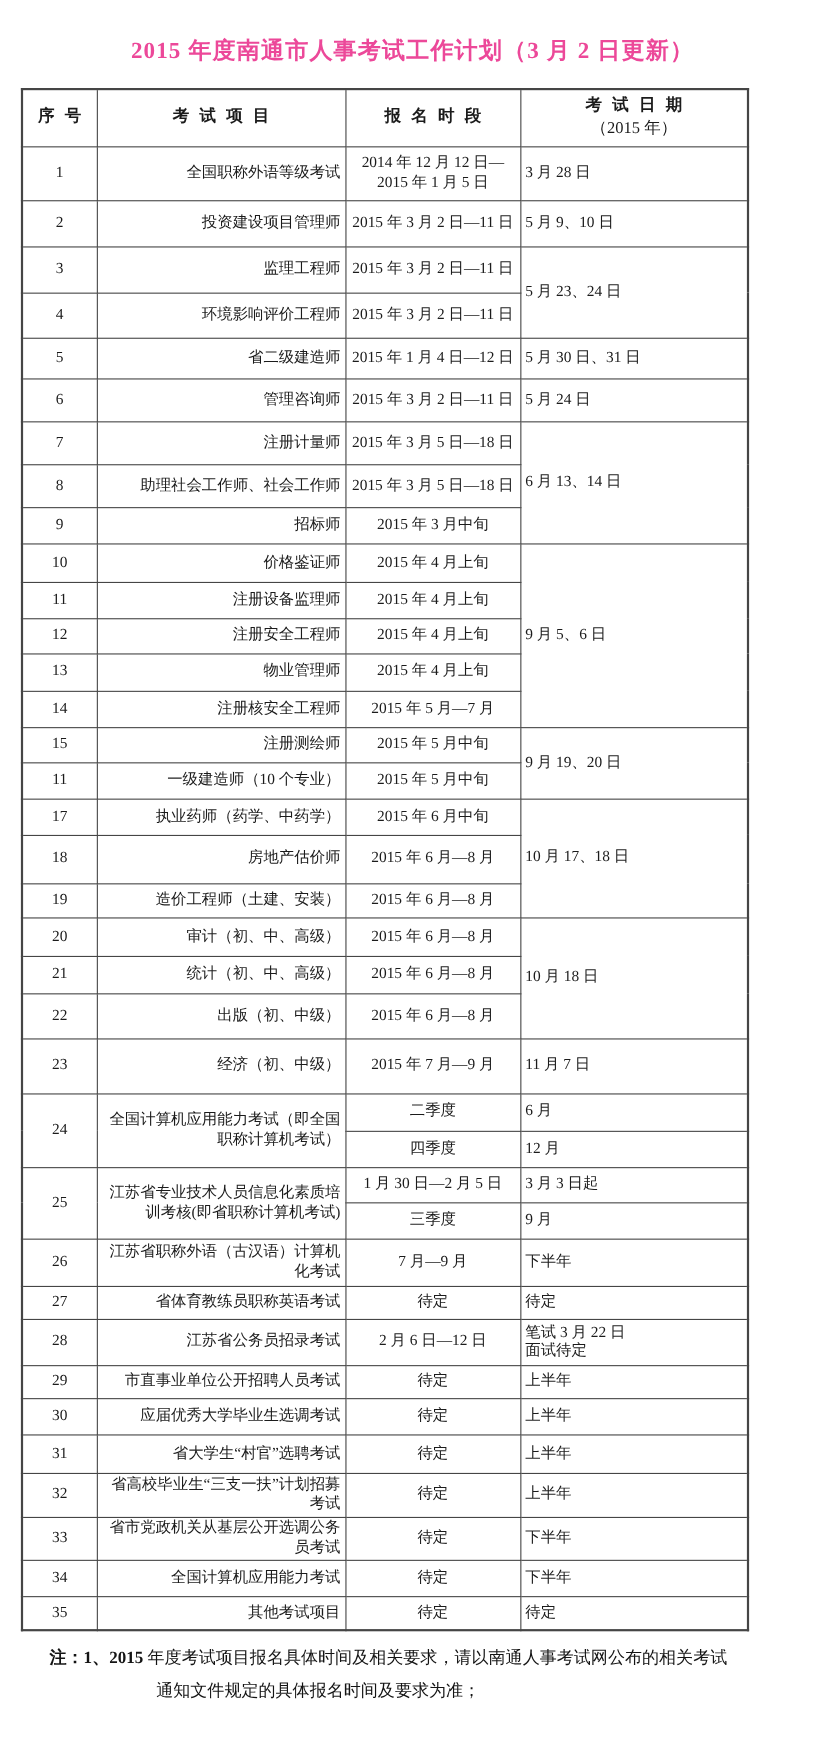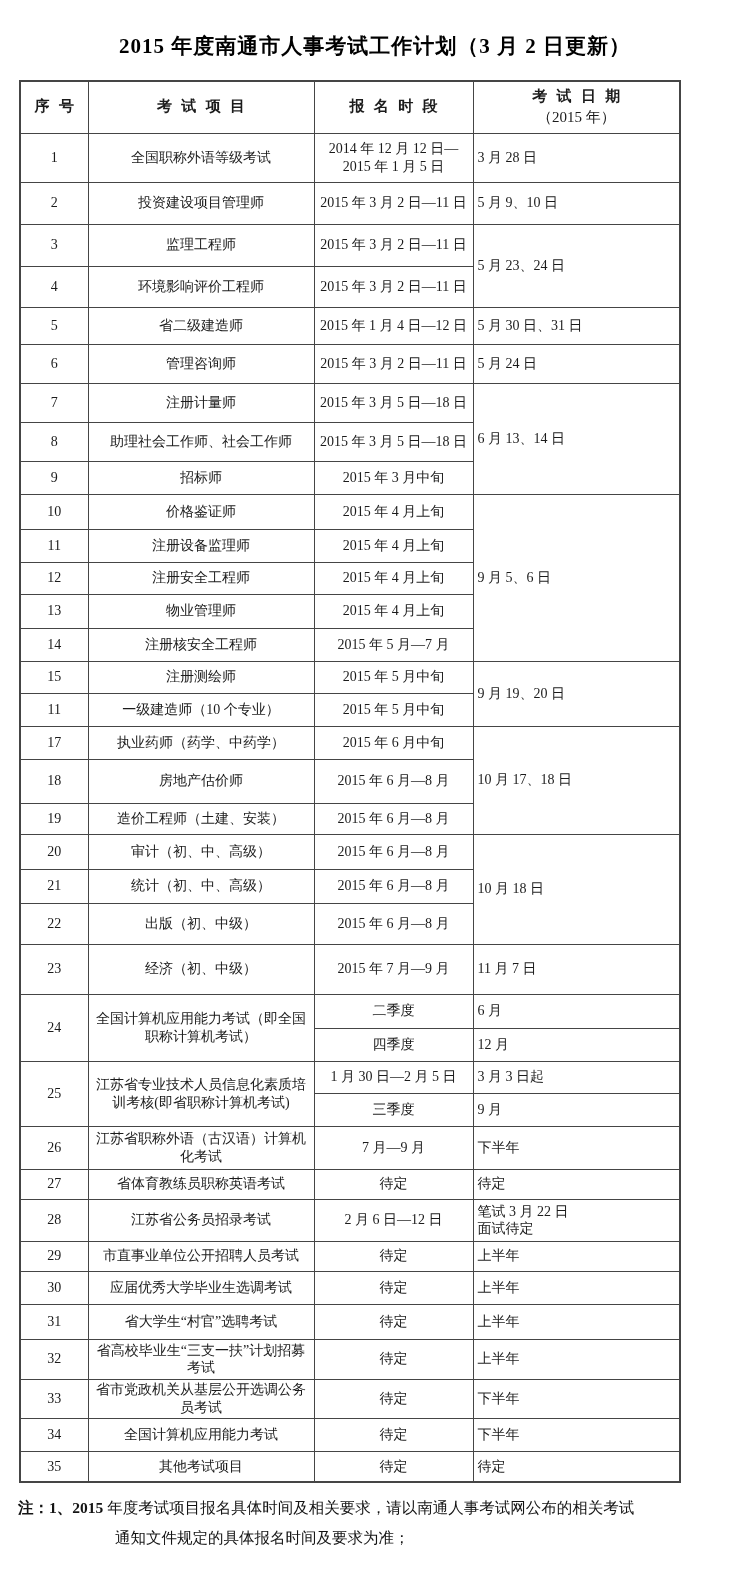--- a/index.html
+++ b/index.html
@@ -11,48 +11,48 @@
     font-family: "Liberation Serif", "DejaVu Serif", serif;
   }
   .page { width: 750px; }
 
   .title {
     margin: 32px 0 0 0;
     font-size: 21px;
     font-weight: bold;
     text-align: center;
     letter-spacing: 1px;
-    color: #000000;
+    color: #ec4899;
   }
 
   table.plan {
     border-collapse: collapse;
     table-layout: fixed;
     width: 660px;
     margin: 20px 0 0 19px;
     border: 2px solid #454545;
   }
   .plan th, .plan td {
     border: 1px solid #454545;
     padding: 1px 4px;
     font-size: 14px;
     line-height: 1.25;
     vertical-align: middle;
     color: #1b1b1b;
   }
   .plan th { font-weight: bold; font-size: 15px; text-align: center; line-height: 1.45; }
   .c-no   { text-align: center; }
   .c-date { }
-  .c-project { text-align: center; padding-left: 13px; }
+  .c-project { text-align: right; padding-left: 13px; }
   .c-reg     { text-align: center; padding-left: 11px; }
   .lsp { letter-spacing: 0.62em; margin-right: -0.62em; }
   .hsub { letter-spacing: 0; font-weight: normal; }
 
   .notes {
-    margin: 10px 0 0 18px;
+    margin: 10px 0 0 45px;
     width: 690px;
     font-size: 15.5px;
     line-height: 30px;
     color: #141414;
   }
   .notes .b { font-weight: bold; }
   .note-line2 { margin-left: 97px; }
   .note-line3 { margin-left: 75px; }
 </style>
 </head>

